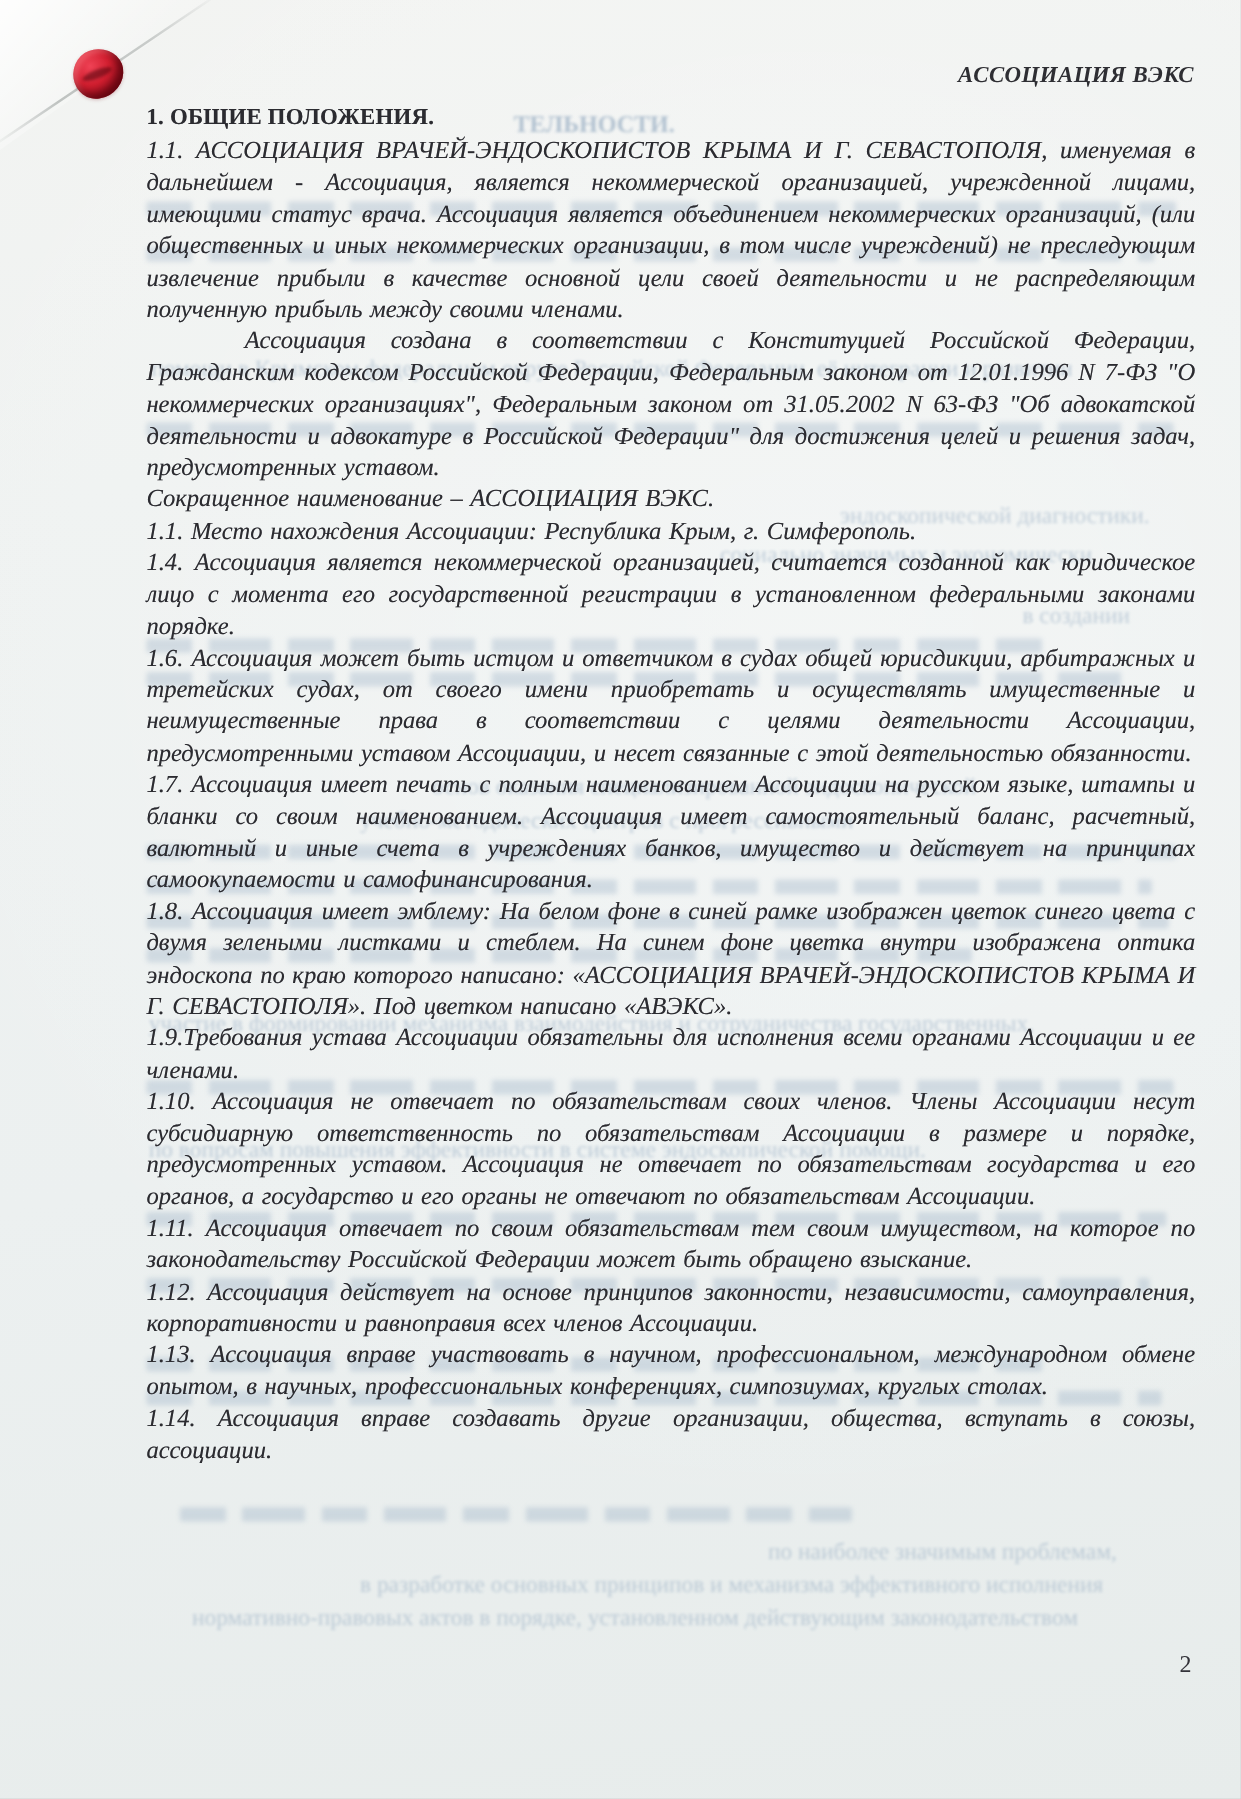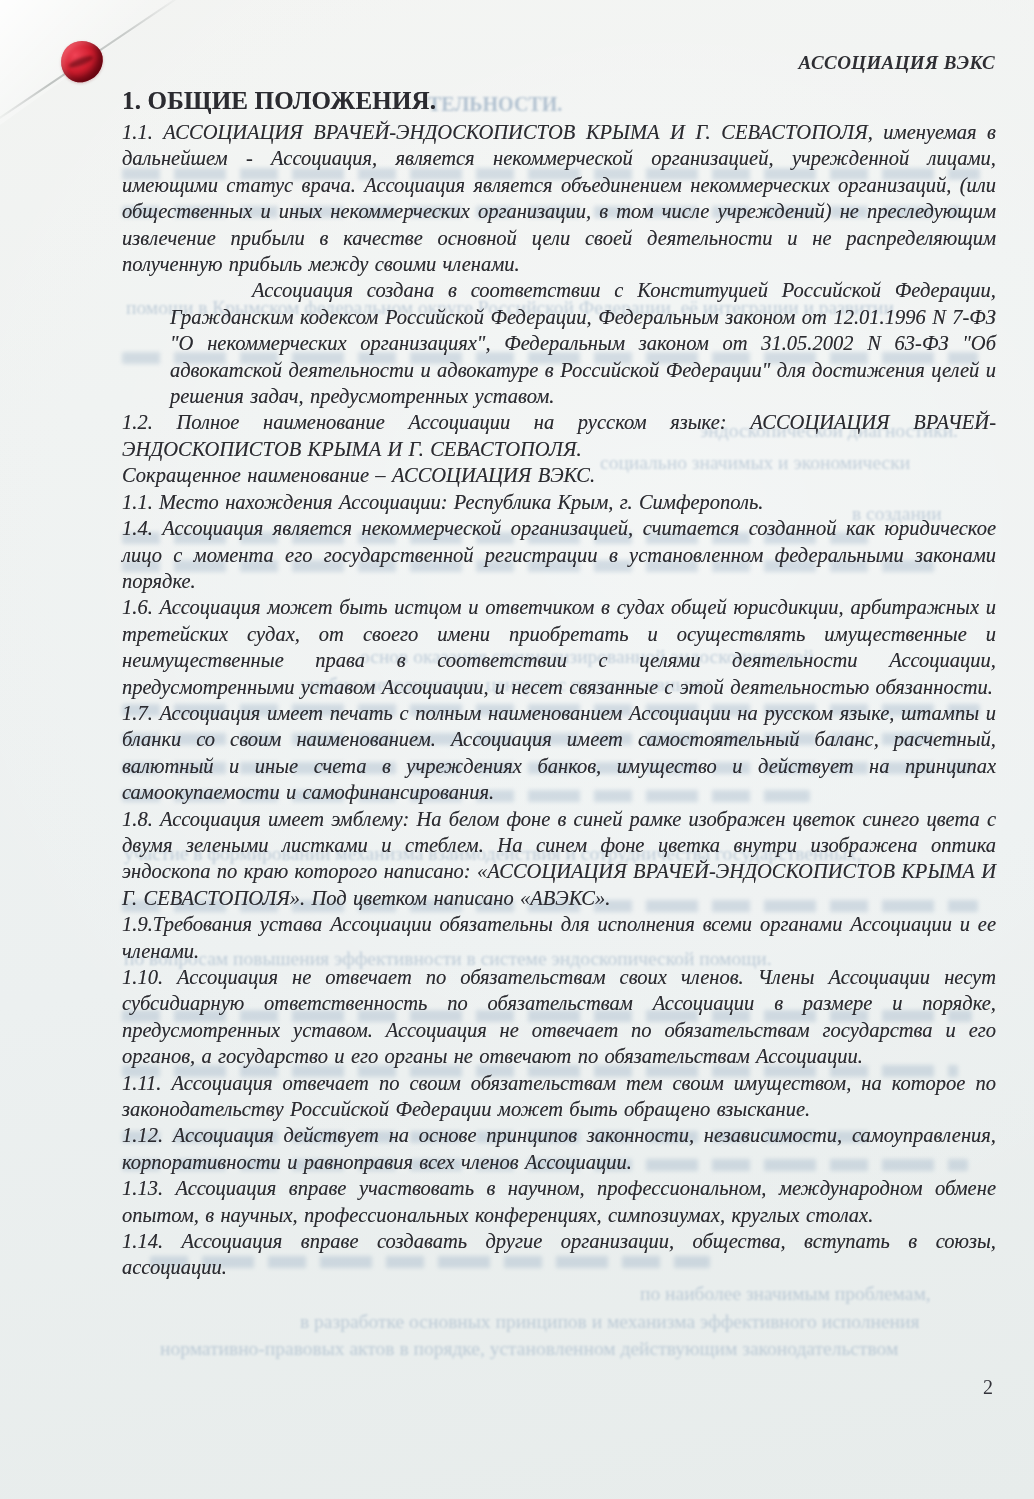--- a/index.html
+++ b/index.html
@@ -25,23 +25,23 @@
     transform:rotate(-9deg);}
   .seal::after{content:"";position:absolute;left:7px;top:17px;width:26px;height:7px;
     border-radius:50%;background:rgba(80,3,12,.55);filter:blur(1.5px);transform:rotate(-12deg);}
   
   .header-label{position:absolute;top:52px;right:39px;font-size:19px;font-weight:bold;
     font-style:italic;letter-spacing:.4px;color:#2e2e33;}
   .page-number{position:absolute;top:1376px;right:41px;font-size:20px;color:#33333a;}
   
   .body-text{position:absolute;left:122px;top:87px;width:874px;
     text-shadow:0 0 .4px rgba(40,40,48,.45);}
-  .title{font-size:25px;font-weight:bold;margin:0 0 4px 0;letter-spacing:.2px;}
+  .title{font-size:19px;font-weight:bold;margin:0 0 4px 0;letter-spacing:.2px;}
   .body-text p{margin:0;font-size:20.5px;line-height:26.4px;text-align:justify;word-spacing:1.2px;font-style:italic;}
-  .body-text p.indent{text-indent:82px;margin-left:48px;}
+  .body-text p.indent{text-indent:82px;}
   
   .ghost{position:absolute;font-size:19.5px;color:#8ba4bd;opacity:.48;filter:blur(1.3px);
     white-space:nowrap;overflow:hidden;text-align:justify;pointer-events:none;}
   .ghost.bold{font-weight:bold;font-size:20px;color:#7b97b3;opacity:.55;}
   .gbar{position:absolute;height:12px;opacity:.30;filter:blur(2.1px);border-radius:2px;pointer-events:none;
     background:repeating-linear-gradient(90deg,#8ba4bd 0 38px,transparent 38px 52px,#8ba4bd 52px 104px,transparent 104px 118px);}
   .gf0{top:93px;left:428px;max-width:320px;}
   .gf1{top:297px;left:126px;max-width:860px;}
   .gf2{top:420px;left:700px;max-width:260px;}
   .gf3{top:452px;left:600px;max-width:390px;}
@@ -105,21 +105,20 @@
   <div class="gbar gb13"></div>
   <div class="gbar gb14"></div>
   <div class="gbar gb15"></div>
 
   <div class="header-label">АССОЦИАЦИЯ ВЭКС</div>
 
   <div class="body-text">
     <div class="title">1. ОБЩИЕ ПОЛОЖЕНИЯ.</div>
     <p>1.1. АССОЦИАЦИЯ ВРАЧЕЙ-ЭНДОСКОПИСТОВ КРЫМА И Г. СЕВАСТОПОЛЯ, именуемая в дальнейшем - Ассоциация, является некоммерческой организацией, учрежденной лицами, имеющими статус врача. Ассоциация является объединением некоммерческих организаций, (или общественных и иных некоммерческих организации, в том числе учреждений) не преследующим извлечение прибыли в качестве основной цели своей деятельности и не распределяющим полученную прибыль между своими членами.</p>
     <p class="indent">Ассоциация создана в соответствии с Конституцией Российской Федерации, Гражданским кодексом Российской Федерации, Федеральным законом от 12.01.1996 N 7-ФЗ "О некоммерческих организациях", Федеральным законом от 31.05.2002 N 63-ФЗ "Об адвокатской деятельности и адвокатуре в Российской Федерации" для достижения целей и решения задач, предусмотренных уставом.</p>
-    <p>1.2. Полное наименование Ассоциации на русском языке: АССОЦИАЦИЯ ВРАЧЕЙ-ЭНДОСКОПИСТОВ КРЫМА И Г. СЕВАСТОПОЛЯ.</p>
     <p>Сокращенное наименование – АССОЦИАЦИЯ ВЭКС.</p>
     <p>1.1. Место нахождения Ассоциации: Республика Крым, г. Симферополь.</p>
     <p>1.4. Ассоциация является некоммерческой организацией, считается созданной как юридическое лицо с момента его государственной регистрации в установленном федеральными законами порядке.</p>
     <p>1.6. Ассоциация может быть истцом и ответчиком в судах общей юрисдикции, арбитражных и третейских судах, от своего имени приобретать и осуществлять имущественные и неимущественные права в соответствии с целями деятельности Ассоциации, предусмотренными уставом Ассоциации, и несет связанные с этой деятельностью обязанности.</p>
     <p>1.7. Ассоциация имеет печать с полным наименованием Ассоциации на русском языке, штампы и бланки со своим наименованием. Ассоциация имеет самостоятельный баланс, расчетный, валютный и иные счета в учреждениях банков, имущество и действует на принципах самоокупаемости и самофинансирования.</p>
     <p>1.8. Ассоциация имеет эмблему: На белом фоне в синей рамке изображен цветок синего цвета с двумя зелеными листками и стеблем. На синем фоне цветка внутри изображена оптика эндоскопа по краю которого написано: «АССОЦИАЦИЯ ВРАЧЕЙ-ЭНДОСКОПИСТОВ КРЫМА И Г. СЕВАСТОПОЛЯ». Под цветком написано «АВЭКС».</p>
     <p>1.9.Требования устава Ассоциации обязательны для исполнения всеми органами Ассоциации и ее членами.</p>
     <p>1.10. Ассоциация не отвечает по обязательствам своих членов. Члены Ассоциации несут субсидиарную ответственность по обязательствам Ассоциации в размере и порядке, предусмотренных уставом. Ассоциация не отвечает по обязательствам государства и его органов, а государство и его органы не отвечают по обязательствам Ассоциации.</p>
     <p>1.11. Ассоциация отвечает по своим обязательствам тем своим имуществом, на которое по законодательству Российской Федерации может быть обращено взыскание.</p>
     <p>1.12. Ассоциация действует на основе принципов законности, независимости, самоуправления, корпоративности и равноправия всех членов Ассоциации.</p>

